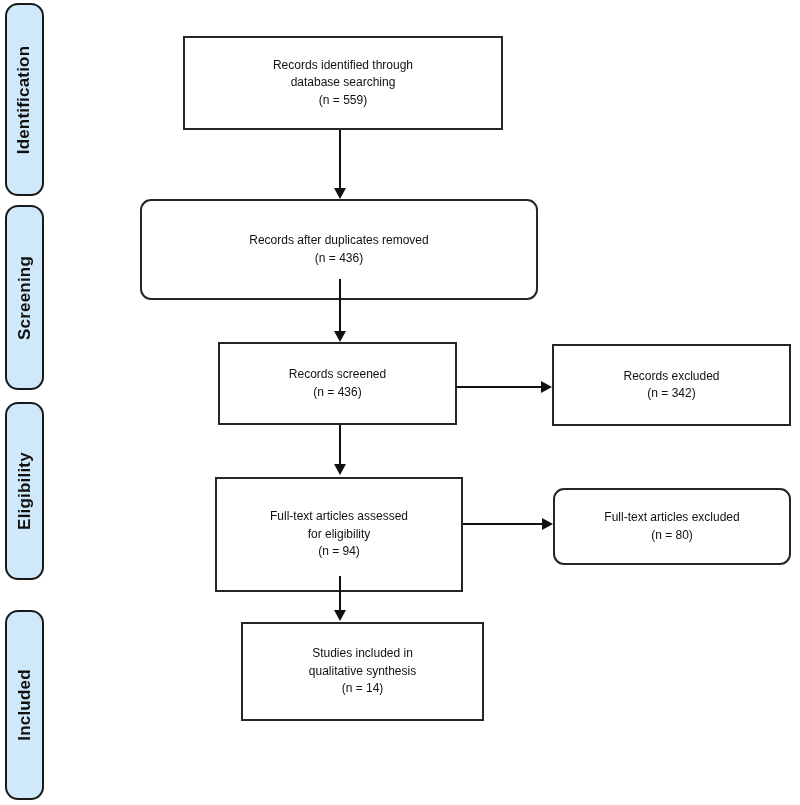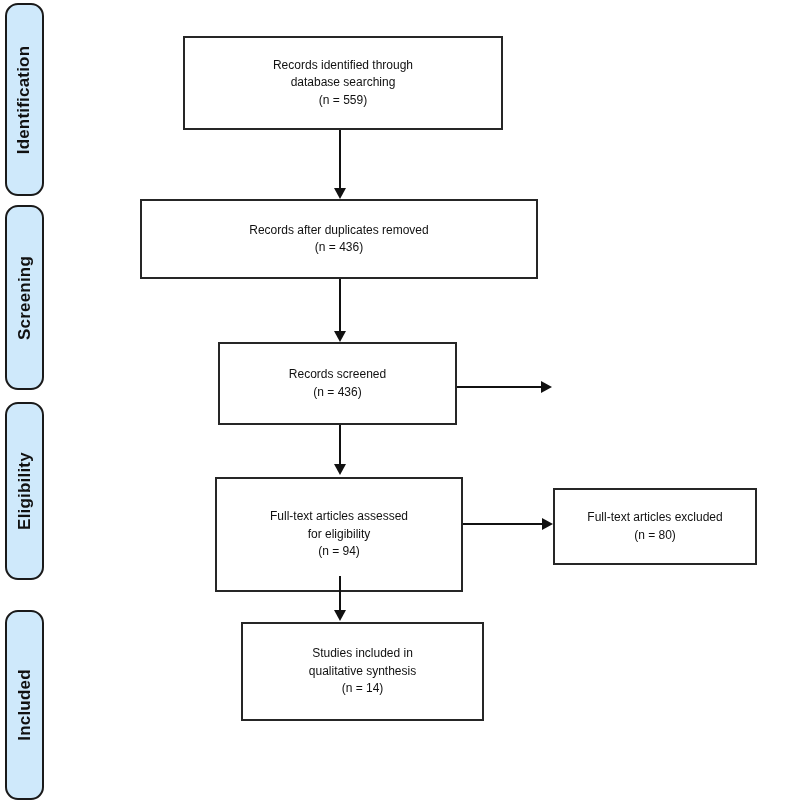--- a/index.html
+++ b/index.html
@@ -88,38 +88,42 @@
   <div class="stage" style="top:610px; height:190px;">
     <span class="stage-label">Included</span>
   </div>
 
   <div class="fbox" style="left:183px; top:36px; width:320px; height:94px;">
     <span class="fbox-text">Records identified through
 database searching
 (n = 559)</span>
   </div>
 
-  <div class="fbox" style="left:140px; top:199px; width:398px; height:80px;">
+  <div class="fbox" style="left:140px; top:199px; width:398px; height:101px;border-radius:11px;">
     <span class="fbox-text">Records after duplicates removed
 (n = 436)</span>
   </div>
 
   <div class="fbox" style="left:218px; top:342px; width:239px; height:83px;">
     <span class="fbox-text">Records screened
 (n = 436)</span>
   </div>
 
+  <div class="fbox" style="left:552px; top:344px; width:239px; height:82px;">
+    <span class="fbox-text">Records excluded
+(n = 342)</span>
+  </div>
 
   <div class="fbox" style="left:215px; top:477px; width:248px; height:115px;">
     <span class="fbox-text">Full-text articles assessed
 for eligibility
 (n = 94)</span>
   </div>
 
-  <div class="fbox" style="left:553px; top:488px; width:204px; height:77px;">
+  <div class="fbox" style="left:553px; top:488px; width:238px; height:77px;border-radius:11px;">
     <span class="fbox-text">Full-text articles excluded
 (n = 80)</span>
   </div>
 
   <div class="fbox" style="left:217px; top:622px; width:243px; height:99px;margin-left:24px;">
     <span class="fbox-text">Studies included in
 qualitative synthesis
 (n = 14)</span>
   </div>
 

